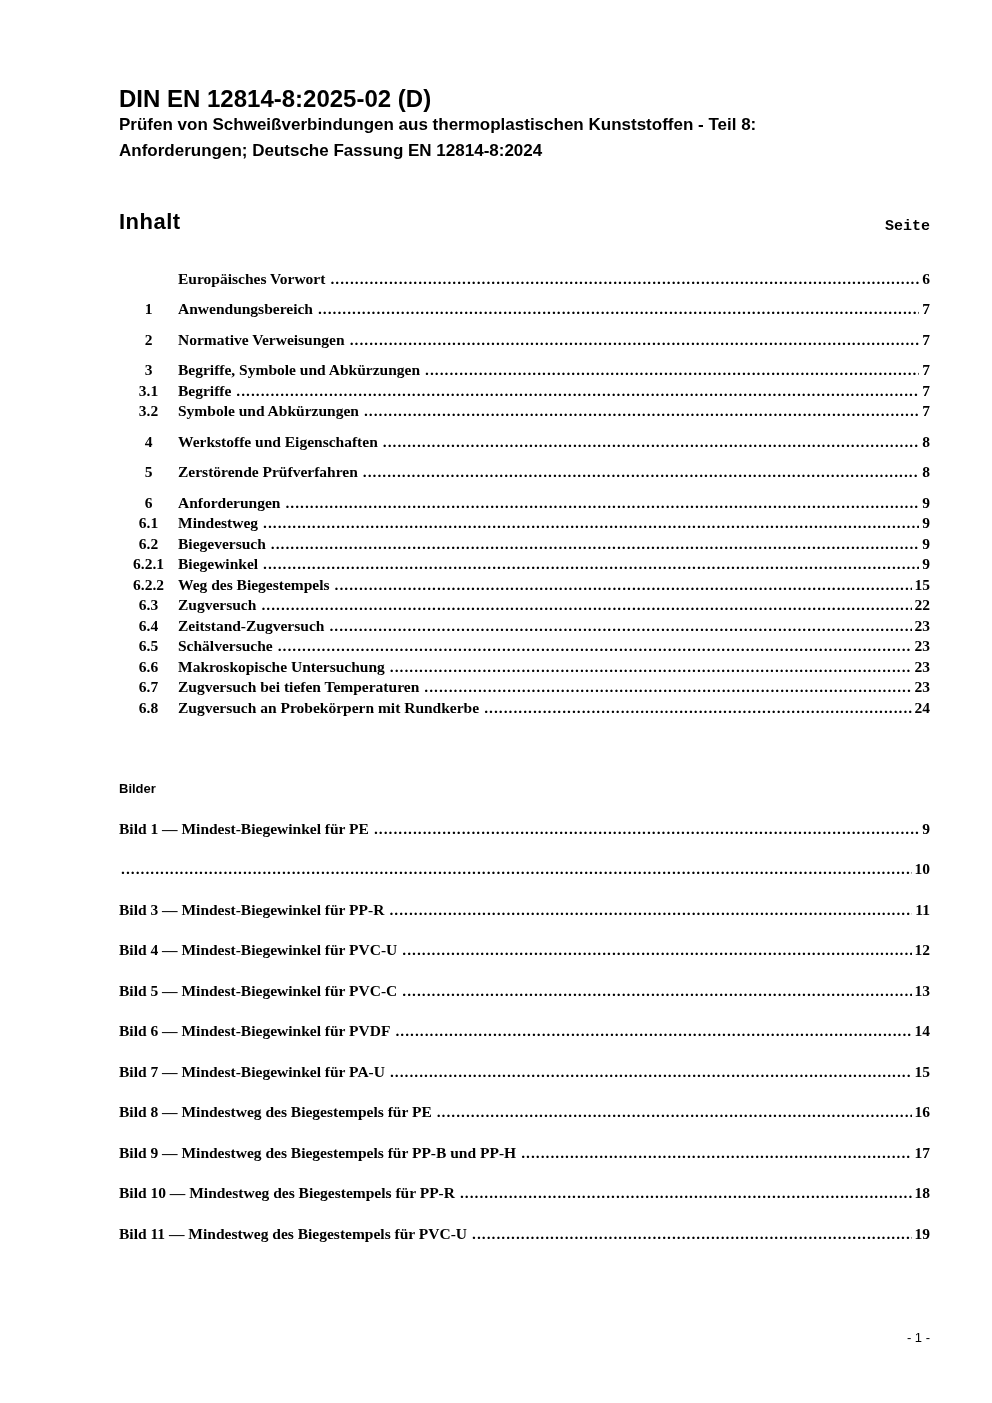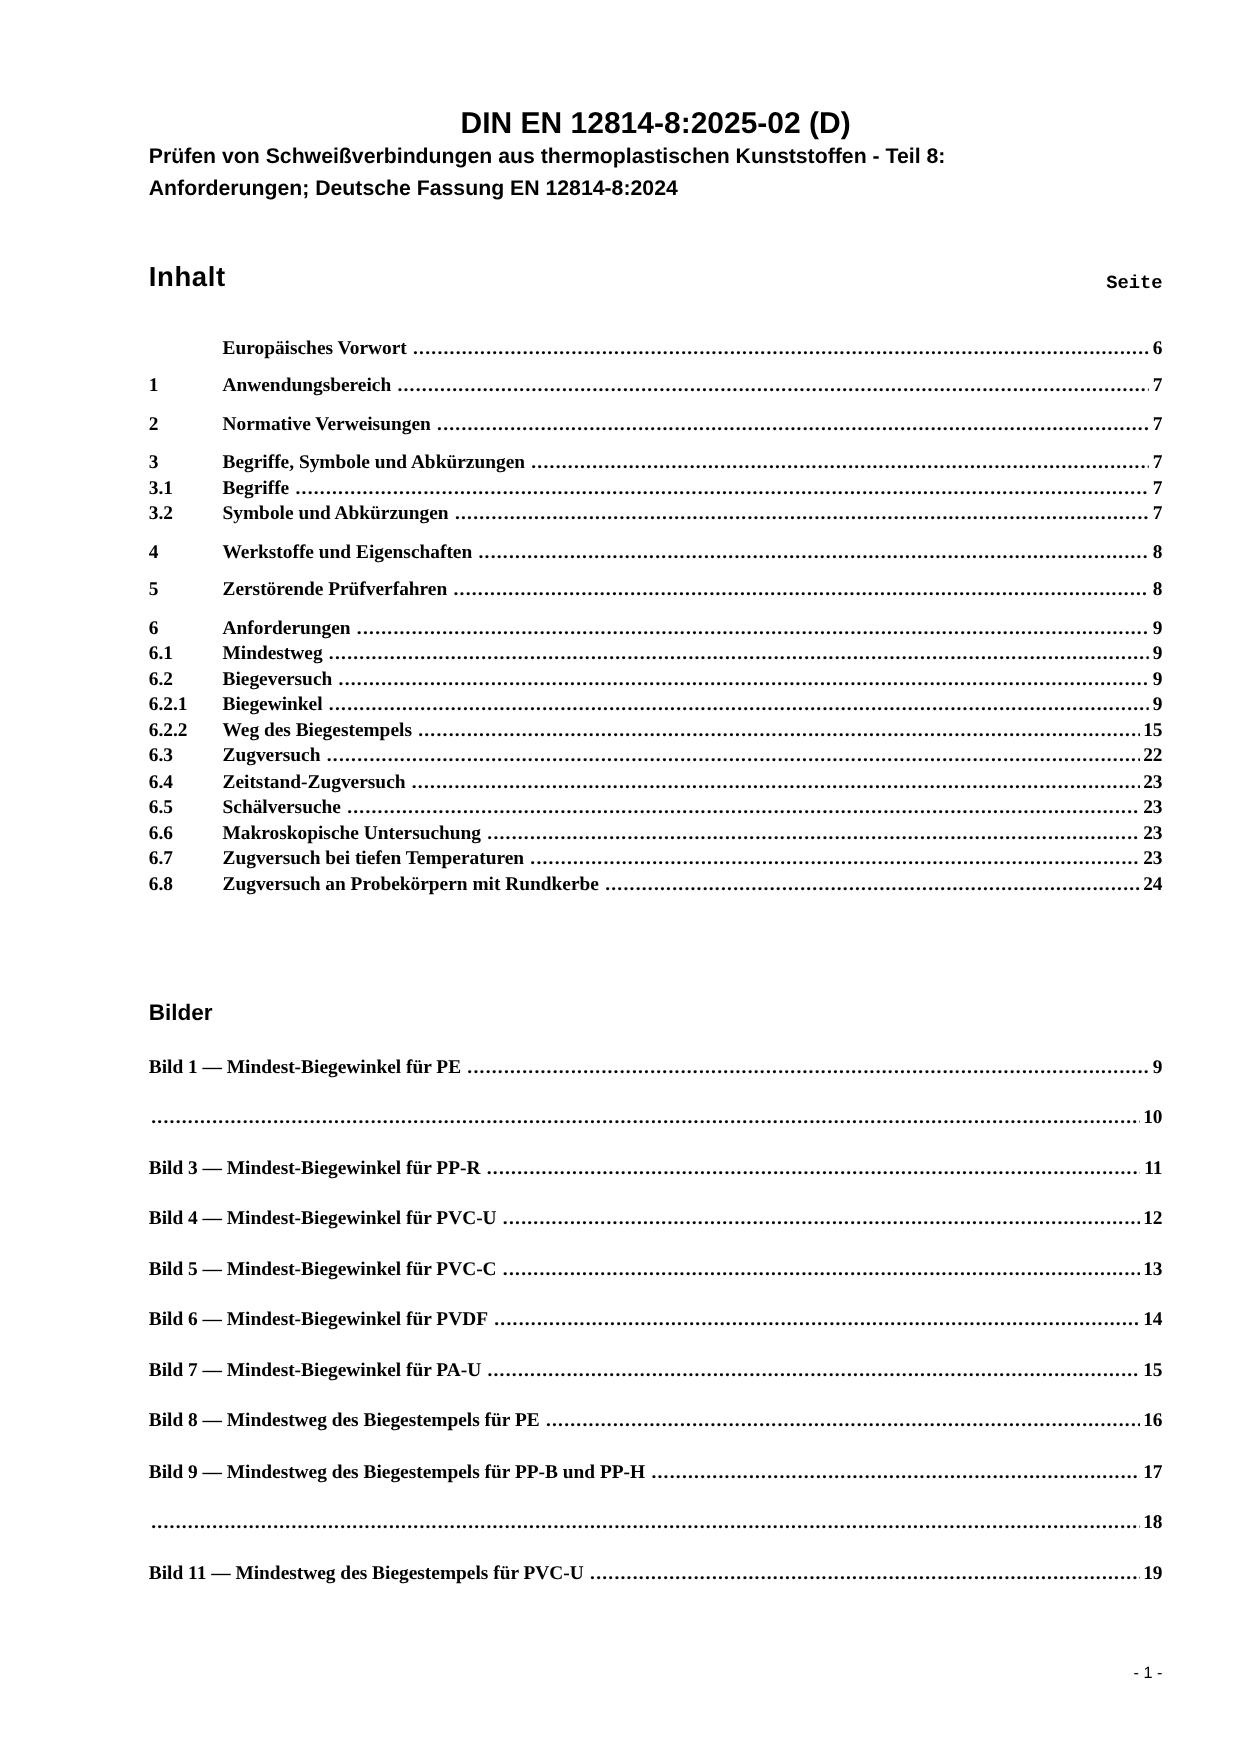--- a/index.html
+++ b/index.html
@@ -13,21 +13,20 @@
   }
   .page { position: relative; width: 992px; height: 1403px; }
   .content { padding: 86px 62px 0 119px; }
 
   .doc-code {
     margin: 0 0 0 0;
     font-family: "Liberation Sans", sans-serif;
     font-weight: bold;
     font-size: 24px;
     line-height: 1.1;
-    text-align: center;
   }
   .doc-title {
     font-family: "Liberation Sans", sans-serif;
     font-weight: bold;
     font-size: 17px;
     line-height: 1.48;
   }
   .inhalt-row {
     margin-top: 46px;
     display: flex;
@@ -39,21 +38,21 @@
     font-weight: bold;
     font-size: 22px;
     letter-spacing: 0.5px;
   }
   .seite {
     font-family: Liberation Mono, monospace;
     font-weight: bold;
     font-size: 15px;
   }
 
-  #toc-sections { margin-top: 34px; }
+  #toc-sections { margin-top: 34px; text-align: center; }
 
   .toc-row {
     display: flex;
     align-items: baseline;
     font-family: "Liberation Serif", serif;
     font-weight: bold;
     font-size: 15.5px;
     line-height: 20.5px;
   }
   .toc-row.gap { margin-top: 10px; }
@@ -65,24 +64,24 @@
     flex: 1 1 0;
     min-width: 0;
     overflow: hidden;
     white-space: nowrap;
     letter-spacing: 1px;
     padding: 0 2px;
   }
   .toc-page { flex: 0 0 auto; padding-left: 3px; }
 
   .bilder {
-    margin-top: 82px;
-    font-family: "Liberation Sans", sans-serif;
-    font-weight: bold;
-    font-size: 18px;
+    margin-top: 63px;
+    font-family: "Liberation Sans", sans-serif;
+    font-weight: bold;
+    font-size: 13px;
   }
 
   #toc-figures { margin-top: 18px; }
   #toc-figures .toc-row { margin-top: 23.5px; line-height: 17px; }
 
   .footer {
     position: absolute;
     right: 62px;
     bottom: 58px;
     font-family: "Liberation Sans", sans-serif;
@@ -265,20 +264,21 @@
           <span class="toc-title">Bild 8 — Mindestweg des Biegestempels für PE</span>
           <span class="leader">............................................................................................................................................................................................................................................................................................................</span>
           <span class="toc-page">16</span>
         </div>
         <div class="toc-row">
           <span class="toc-title">Bild 9 — Mindestweg des Biegestempels für PP-B und PP-H</span>
           <span class="leader">............................................................................................................................................................................................................................................................................................................</span>
           <span class="toc-page">17</span>
         </div>
         <div class="toc-row">
+          <span class="toc-title">Bild 10 — Mindestweg des Biegestempels für PP-R</span>
           <span class="leader">............................................................................................................................................................................................................................................................................................................</span>
           <span class="toc-page">18</span>
         </div>
         <div class="toc-row">
           <span class="toc-title">Bild 11 — Mindestweg des Biegestempels für PVC-U</span>
           <span class="leader">............................................................................................................................................................................................................................................................................................................</span>
           <span class="toc-page">19</span>
         </div>
       </div>
 

